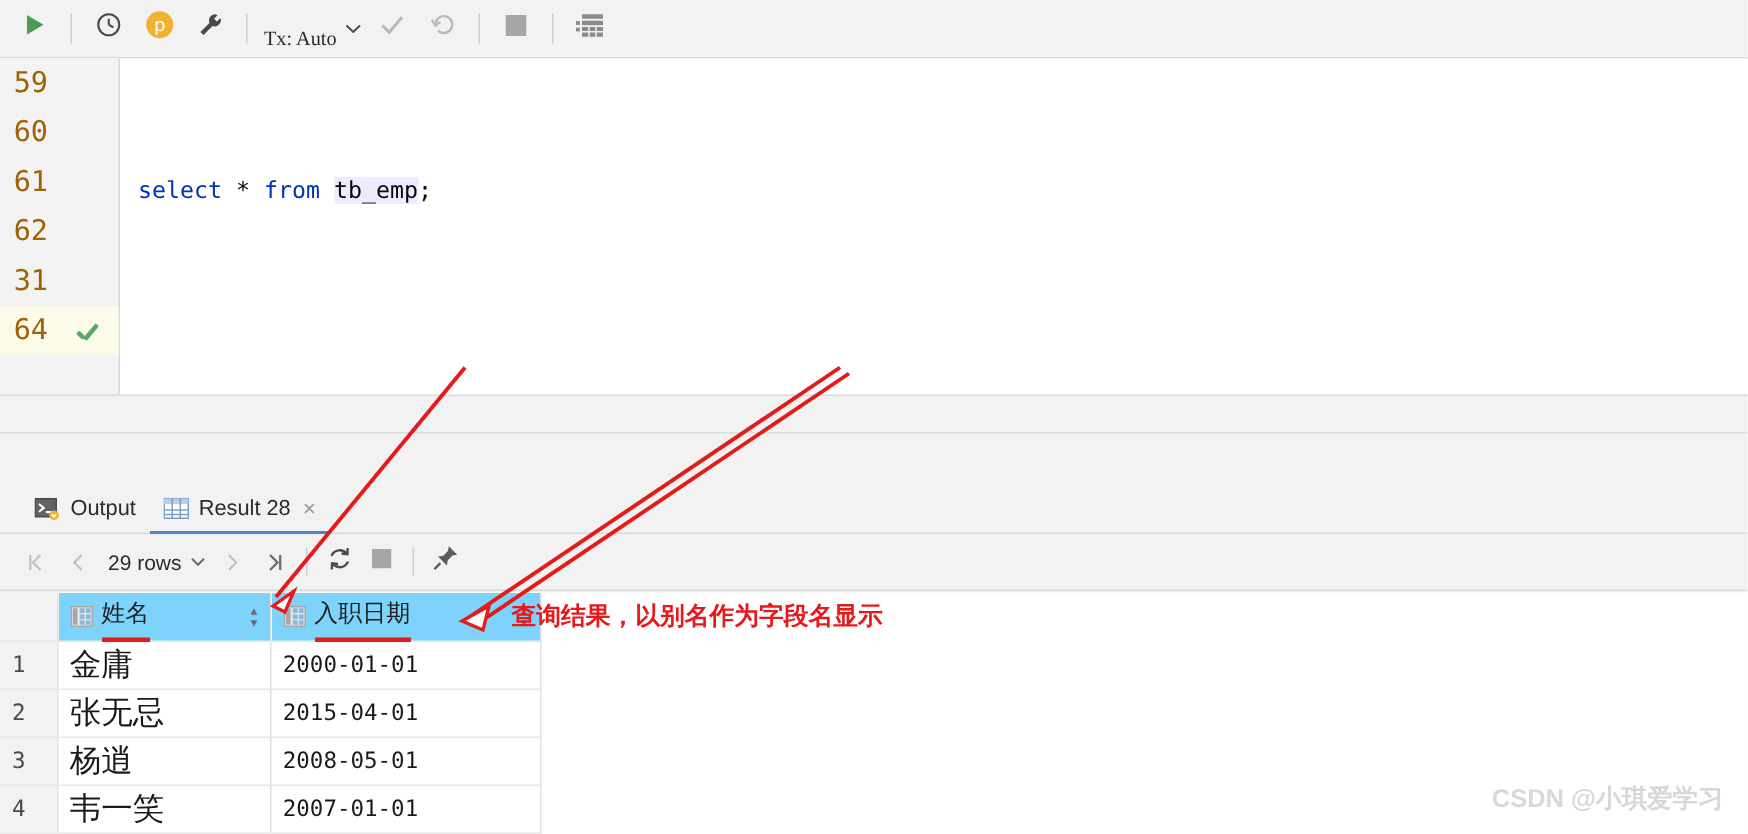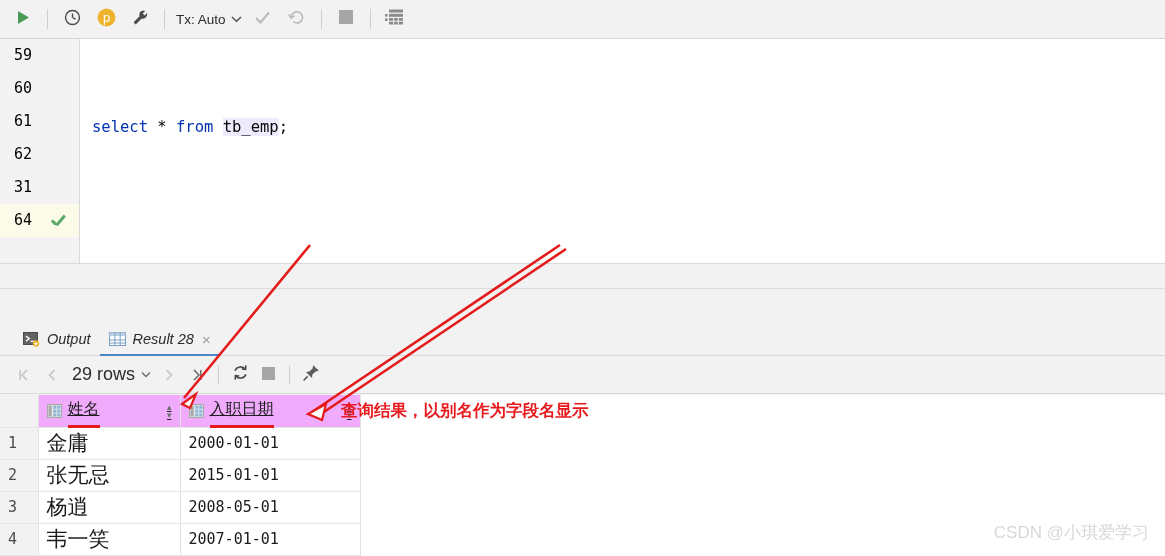--- a/index.html
+++ b/index.html
@@ -26,40 +26,40 @@
     display:flex; align-items:center; justify-content:center;
     margin:0 2px;
   }
   .tb-sep{
     width:1px; height:20px; background:#cfcfcf; margin:0 7px;
   }
   .tx-label{
     font-size:13.5px; color:#2b2b2b; padding:0 2px 0 4px;
     white-space:nowrap;
   }
-  .tx-group{ display:flex; align-items:center; }
+  .tx-group{ display:flex; align-items:flex-end;font-family:Liberation Serif, serif; }
 
   
   #editor{
     position:absolute; top:39px; left:0;
     width:1165px; height:225px;
     background:#ffffff;
     overflow:hidden;
   }
   #gutter{
     position:absolute; top:0; left:0;
     width:80px; height:100%;
     background:#f3f3f3;
     border-right:1px solid #d9d9d9;
   }
   .gl{
     height:33px; line-height:33px;
     position:relative;
     font-family:"DejaVu Sans Mono", monospace;
-    font-size:15px; color:#000000;
+    font-size:19px; color:#a16207;
   }
   .gl .num{ position:absolute; right:47px; }
   .gl .mark{ position:absolute; right:12px; top:0; }
   .gl.active{ background:#fcfae8; }
   .check{
     display:inline-block; width:18px; height:18px;
     position:relative; top:7px;
   }
   .check:before{
     content:""; position:absolute;
@@ -108,21 +108,20 @@
   #tabs{
     height:34px; display:flex; align-items:flex-end;
     padding-left:14px;
     border-bottom:1px solid #d9d9d9;
     position:relative;
   }
   .tab{
     height:32px; display:flex; align-items:center;
     padding:0 9px; font-size:14.5px; color:#2b2b2b;
     position:relative;
-    font-style:italic;
   }
   .tab.active:after{
     content:""; position:absolute; left:0; bottom:-1px;
     width:100%; height:2px; background:#4a86c8;
   }
   .tab .tabicon{ margin-right:7px; display:flex; align-items:center; }
   .tab .closex{
     margin-left:8px; color:#9a9a9a; font-size:15px; line-height:1;
   }
 
@@ -132,21 +131,21 @@
     border-bottom:1px solid #d9d9d9;
   }
   .gt-btn{
     width:28px; height:28px; display:flex;
     align-items:center; justify-content:center;
     color:#6a6a6a;
   }
   .gt-btn.dim{ color:#c2c2c2; }
   .gt-sep{ width:1px; height:19px; background:#cfcfcf; margin:0 7px; }
   .rows-label{
-    font-size:18px; color:#2b2b2b; margin:0 2px 0 6px;
+    font-size:14px; color:#2b2b2b; margin:0 2px 0 6px;
     white-space:nowrap;
   }
 
   
   #grid{
     position:absolute; top:73px; left:0;
     width:1165px; height:161px;
     background:#ffffff;
     overflow:hidden;
   }
@@ -159,24 +158,23 @@
     text-align:left;
     font-weight:normal;
   }
   th.rownum-h, td.rownum{
     width:38px; background:#f2f2f2; text-align:center;
     padding:0; color:#4a4a4a;
     font-family:"DejaVu Sans Mono", monospace; font-size:15px;
     border-right:1px solid #dcdcdc;
   }
   th.colh{
-    background:#f0abfc; font-size:16px; color:#1e1e1e;
+    background:#7dd3fc; font-size:16px; color:#1e1e1e;
     border-bottom:1px solid #cfcfcf;
     position:relative;
-    text-decoration:underline;
   }
   th.colh .hinner{ display:flex; align-items:center; height:100%; }
   th.colh .hname{
     position:relative; padding-bottom:2px;
   }
   th.colh .hname .hrule{
     position:absolute; left:0; right:0; bottom:-6px;
     height:3px; background:#e41b1b;
   }
   .sortarrows{
@@ -201,21 +199,21 @@
     width:1165px; height:556px;
     pointer-events:none;
   }
   #annot-text{
     position:absolute; left:341px; top:400px;
     color:#e8191c; font-size:16.5px; font-weight:bold;
     white-space:nowrap;
   }
   #watermark{
     position:absolute; right:16px; bottom:12px;
-    color:#d8d8d8; font-size:17px; white-space:nowrap;
+    color:#d8d8d8; font-size:17px; white-space:nowrap;font-weight:bold;
   }
 </style>
 </head>
 <body>
 
 <div id="toolbar">
 
   <div class="tb-btn">
     <span>
       <svg width="14" height="15" viewBox="0 0 14 15">
@@ -509,21 +507,21 @@
       </thead>
       <tbody>
         <tr>
           <td class="rownum">1</td>
           <td class="cell-name">金庸</td>
           <td class="cell-date">2000-01-01</td>
         </tr>
         <tr>
           <td class="rownum">2</td>
           <td class="cell-name">张无忌</td>
-          <td class="cell-date">2015-01-01</td>
+          <td class="cell-date">2015-04-01</td>
         </tr>
         <tr>
           <td class="rownum">3</td>
           <td class="cell-name">杨逍</td>
           <td class="cell-date">2008-05-01</td>
         </tr>
         <tr>
           <td class="rownum">4</td>
           <td class="cell-name">韦一笑</td>
           <td class="cell-date">2007-01-01</td>

